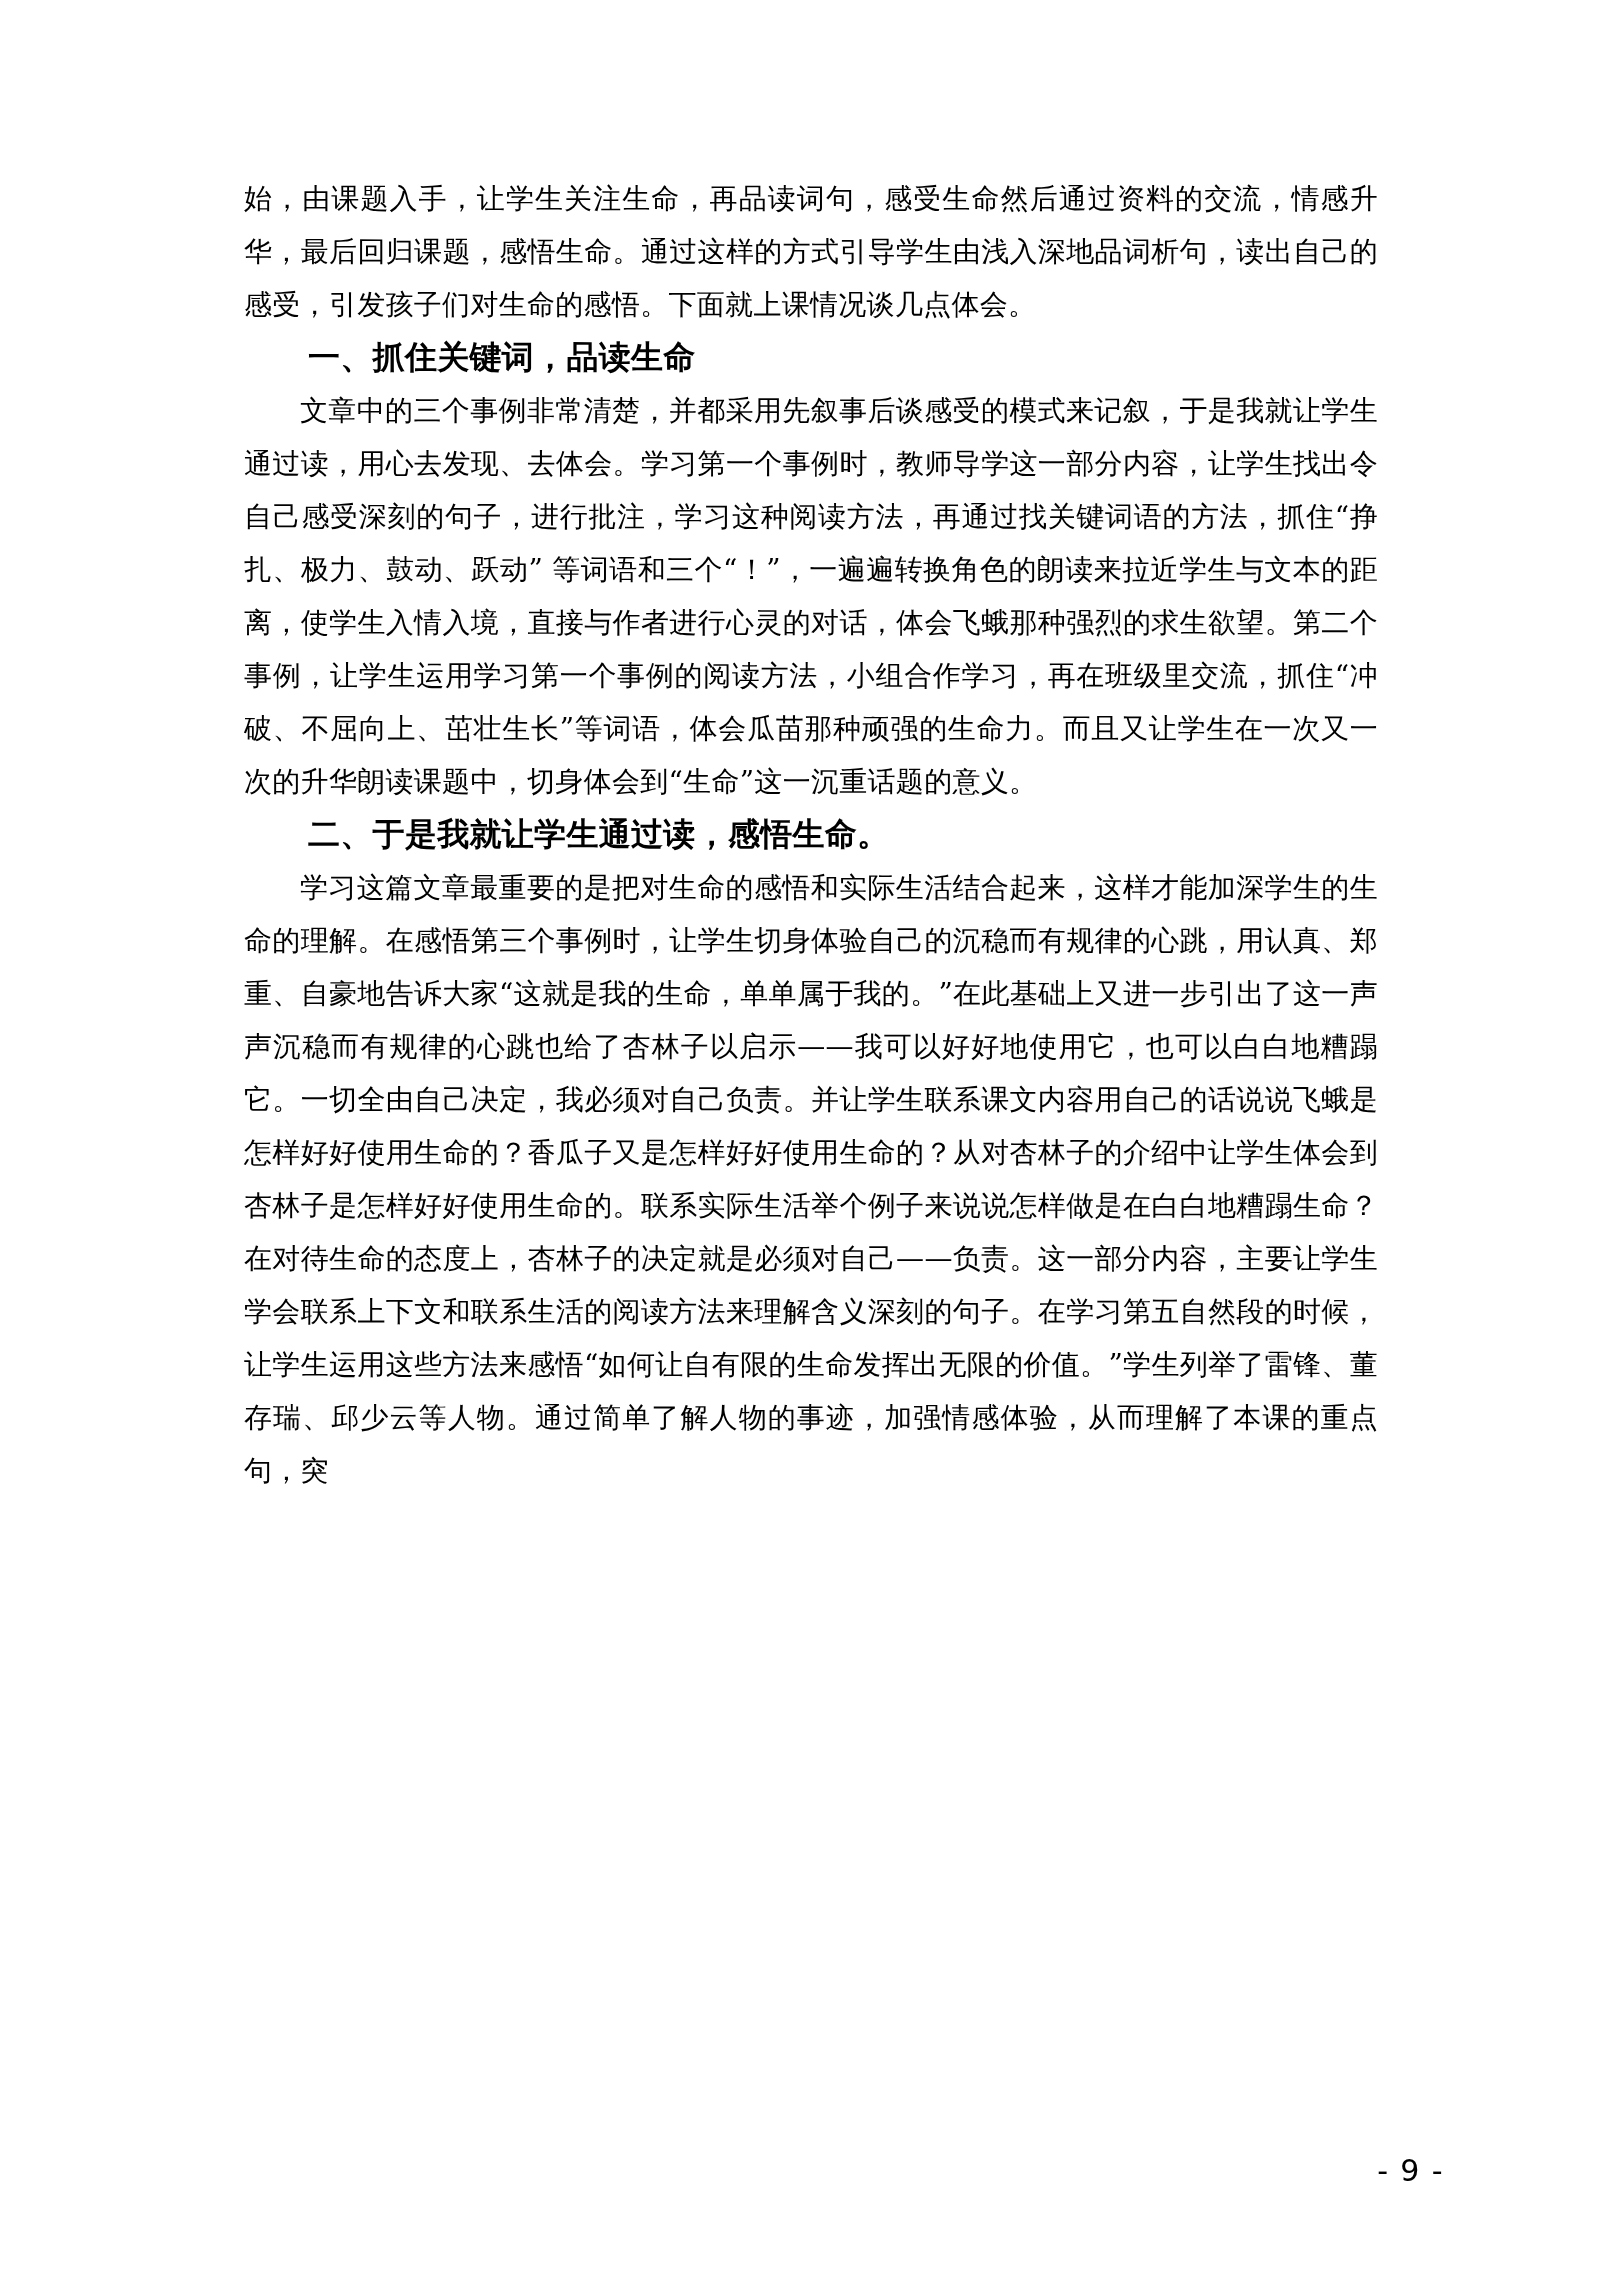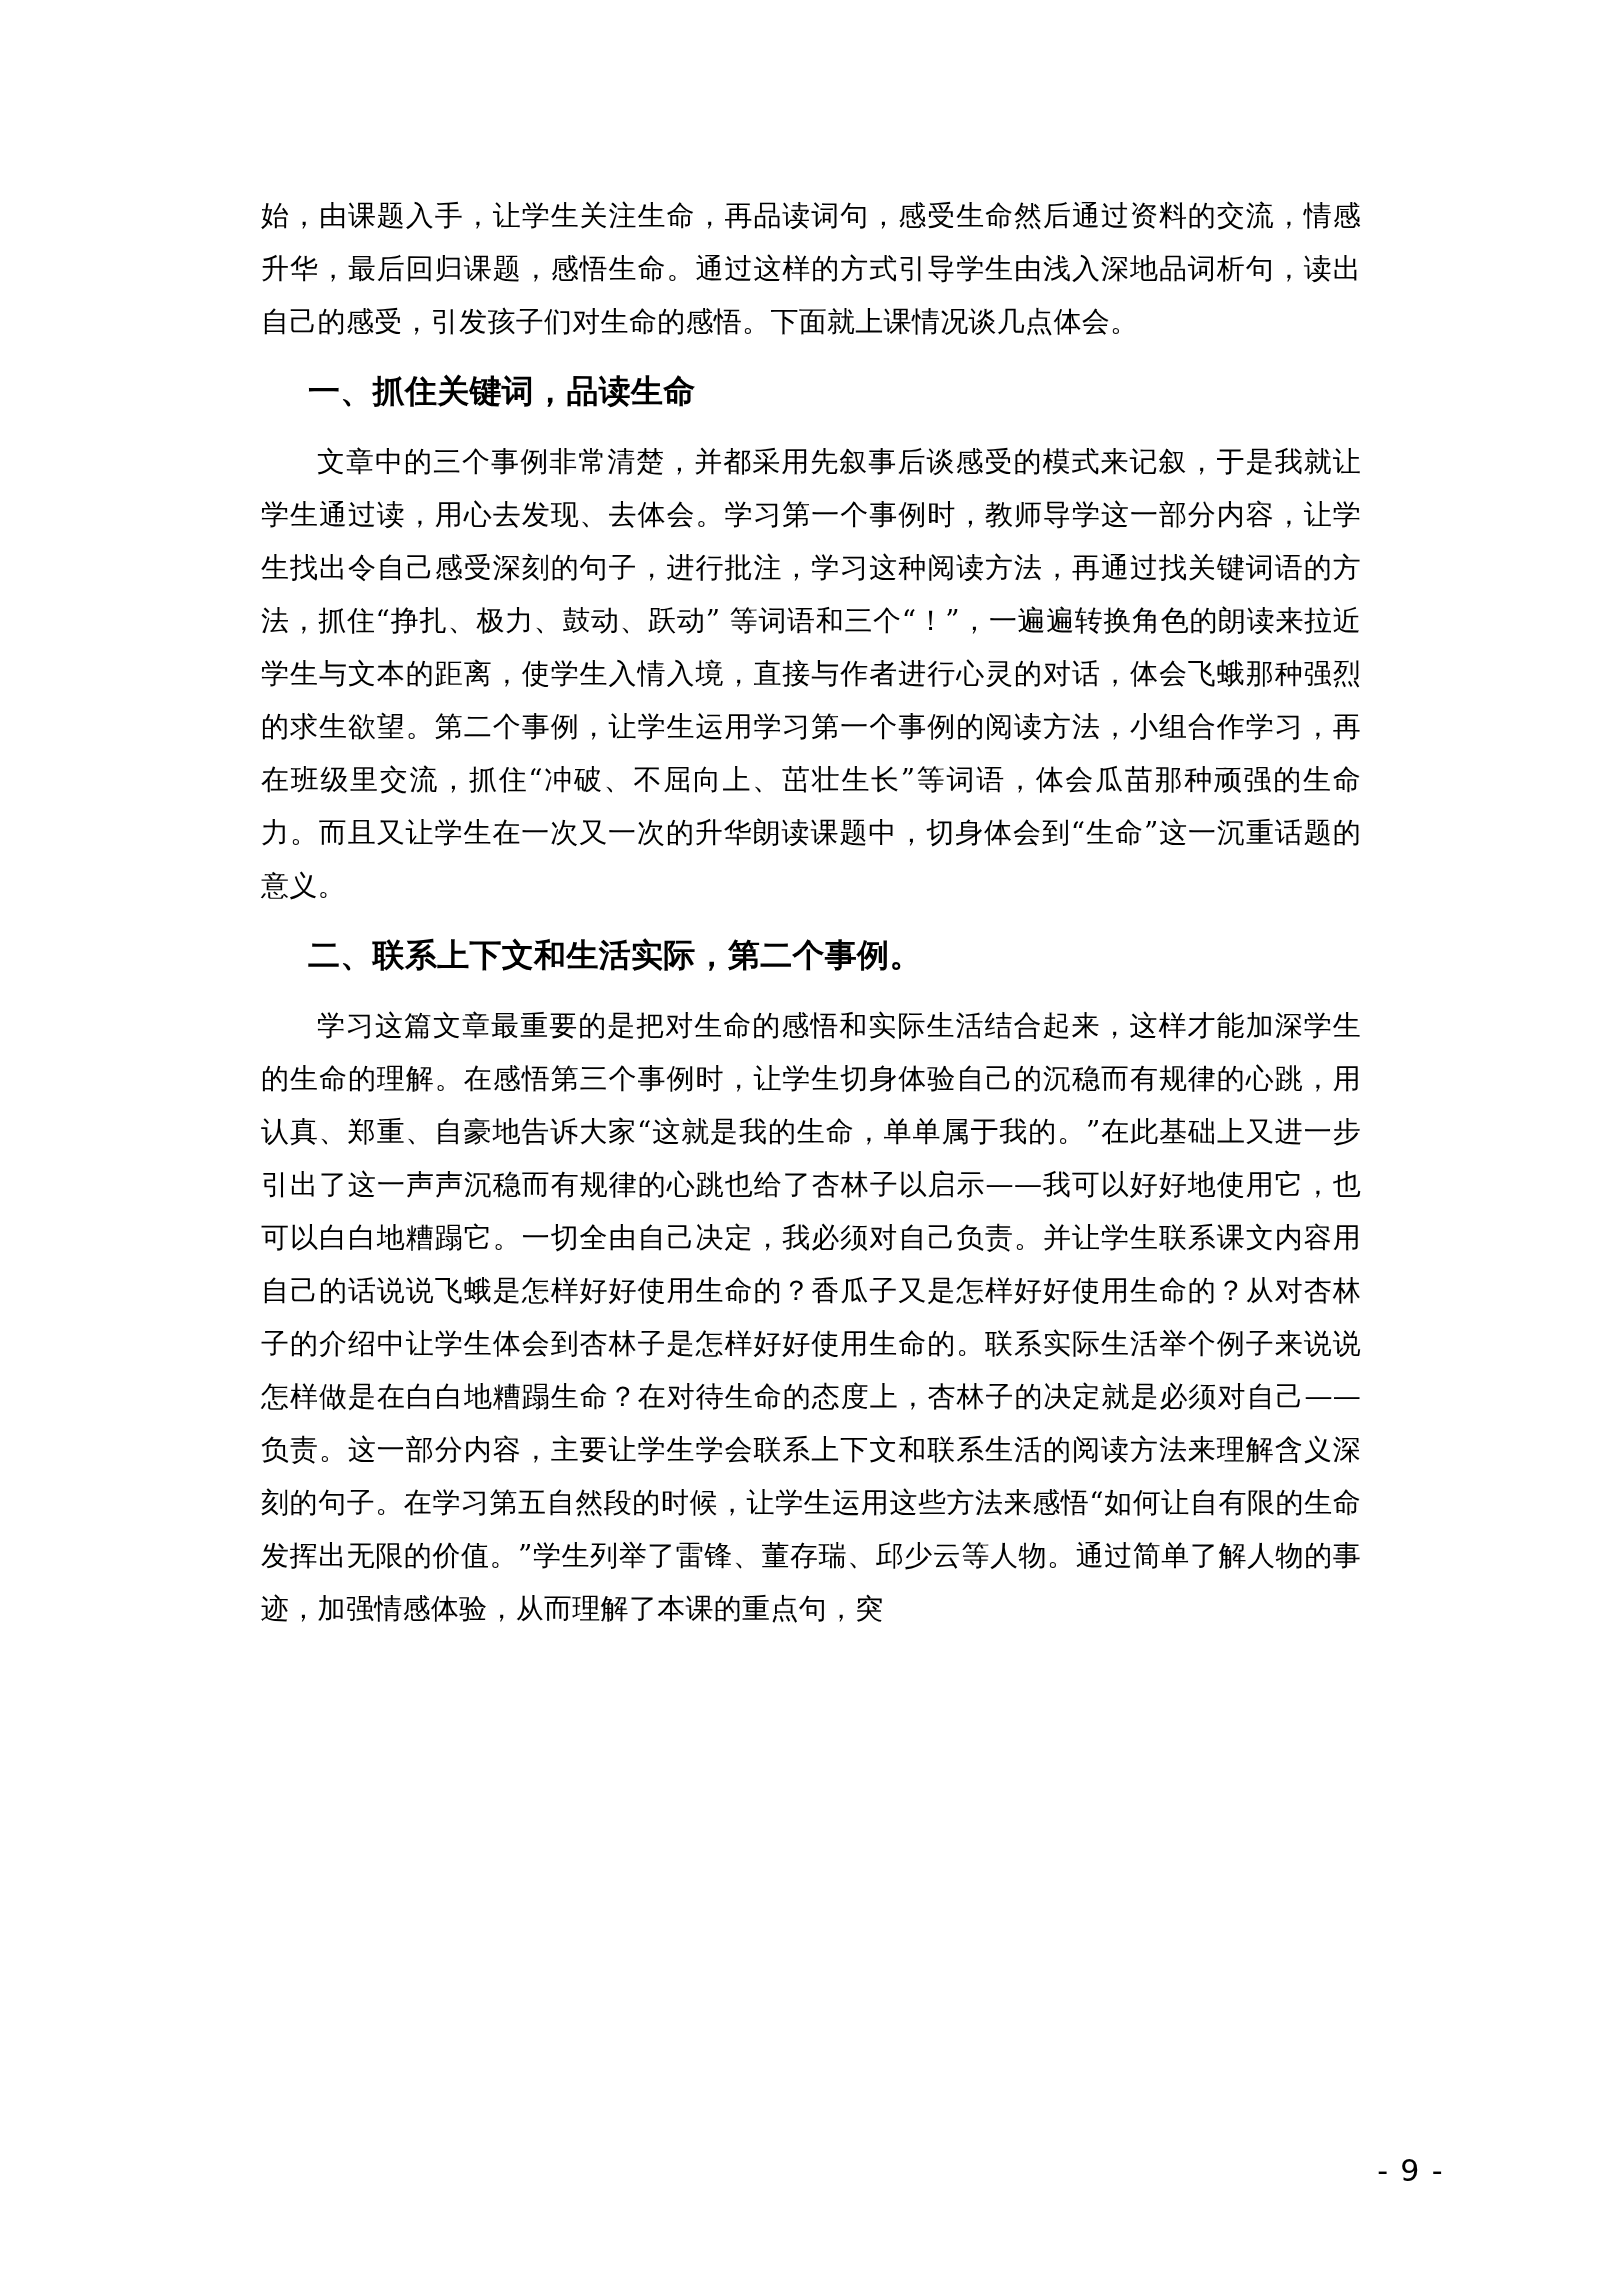--- a/index.html
+++ b/index.html
@@ -20,21 +20,21 @@
     box-sizing: border-box;
     overflow: hidden;
   }
   .text-column {
     position: absolute;
     left: 244px;
     top: 172px;
     width: 1134px;
   }
   .para {
-    margin: 17px;
+    margin: 0;
     font-size: 28px;
     line-height: 53px;
     text-align: justify;
     text-justify: inter-character;
     text-align-last: left;
     letter-spacing: 0.3px;
     word-break: break-all;
     font-family: "DejaVu Serif", "Liberation Serif", serif;
   }
   .para.indent {
@@ -66,21 +66,21 @@
 <div class="page">
 
   <div class="text-column">
 
     <p class="para">始，由课题入手，让学生关注生命，再品读词句，感受生命然后通过资料的交流，情感升华，最后回归课题，感悟生命。通过这样的方式引导学生由浅入深地品词析句，读出自己的感受，引发孩子们对生命的感悟。下面就上课情况谈几点体会。</p>
 
     <h2 class="heading">一、抓住关键词，品读生命</h2>
 
     <p class="para indent">文章中的三个事例非常清楚，并都采用先叙事后谈感受的模式来记叙，于是我就让学生通过读，用心去发现、去体会。学习第一个事例时，教师导学这一部分内容，让学生找出令自己感受深刻的句子，进行批注，学习这种阅读方法，再通过找关键词语的方法，抓住“挣扎、极力、鼓动、跃动” 等词语和三个“！”，一遍遍转换角色的朗读来拉近学生与文本的距离，使学生入情入境，直接与作者进行心灵的对话，体会飞蛾那种强烈的求生欲望。第二个事例，让学生运用学习第一个事例的阅读方法，小组合作学习，再在班级里交流，抓住“冲破、不屈向上、茁壮生长”等词语，体会瓜苗那种顽强的生命力。而且又让学生在一次又一次的升华朗读课题中，切身体会到“生命”这一沉重话题的意义。</p>
 
-    <h2 class="heading">二、联系上下文和生活实际，第二个事例。</h2>
+    <h2 class="heading">二、于是我就让学生通过读，感悟生命。</h2>
 
     <p class="para indent">学习这篇文章最重要的是把对生命的感悟和实际生活结合起来，这样才能加深学生的生命的理解。在感悟第三个事例时，让学生切身体验自己的沉稳而有规律的心跳，用认真、郑重、自豪地告诉大家“这就是我的生命，单单属于我的。”在此基础上又进一步引出了这一声声沉稳而有规律的心跳也给了杏林子以启示——我可以好好地使用它，也可以白白地糟蹋它。一切全由自己决定，我必须对自己负责。并让学生联系课文内容用自己的话说说飞蛾是怎样好好使用生命的？香瓜子又是怎样好好使用生命的？从对杏林子的介绍中让学生体会到杏林子是怎样好好使用生命的。联系实际生活举个例子来说说怎样做是在白白地糟蹋生命？在对待生命的态度上，杏林子的决定就是必须对自己——负责。这一部分内容，主要让学生学会联系上下文和联系生活的阅读方法来理解含义深刻的句子。在学习第五自然段的时候，让学生运用这些方法来感悟“如何让自有限的生命发挥出无限的价值。”学生列举了雷锋、董存瑞、邱少云等人物。通过简单了解人物的事迹，加强情感体验，从而理解了本课的重点句，突</p>
 
   </div>
 
   <div class="page-number">- 9 -</div>
 
 </div>
 
 

